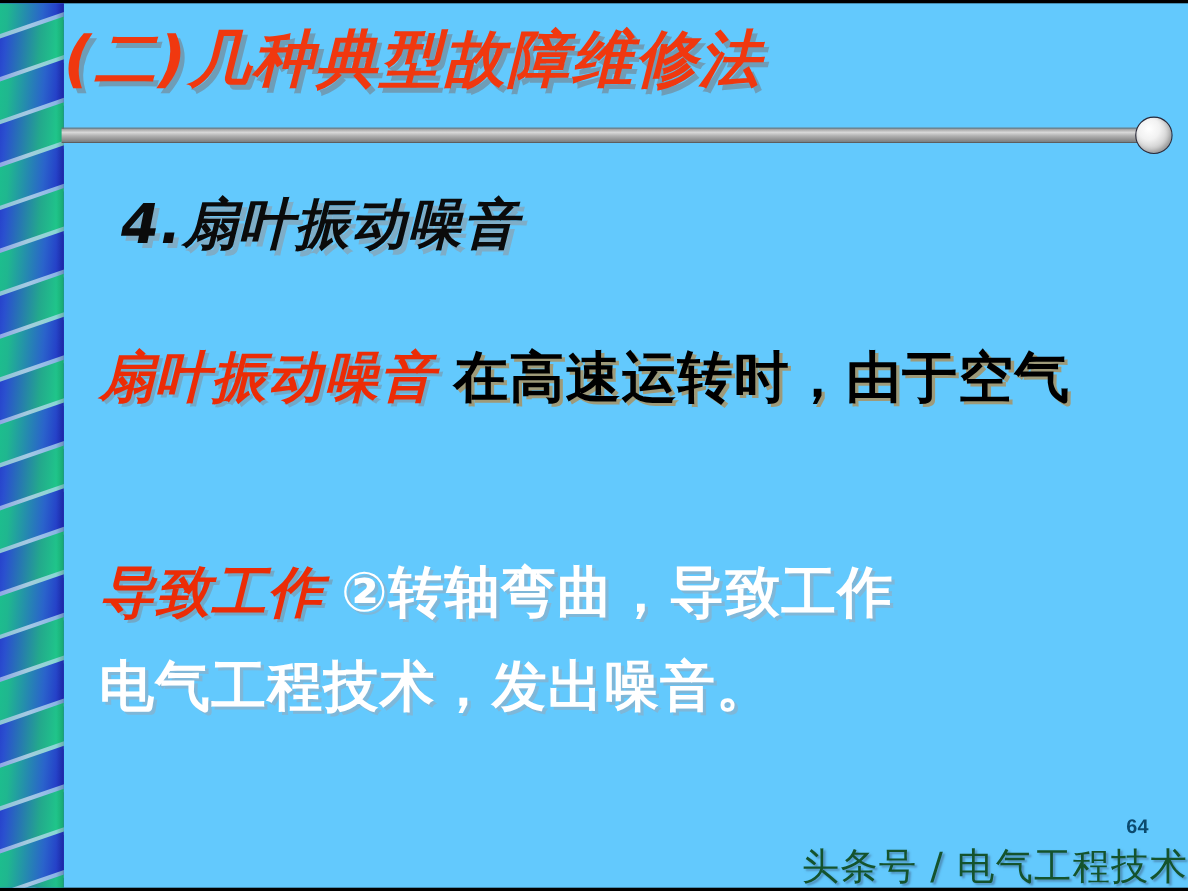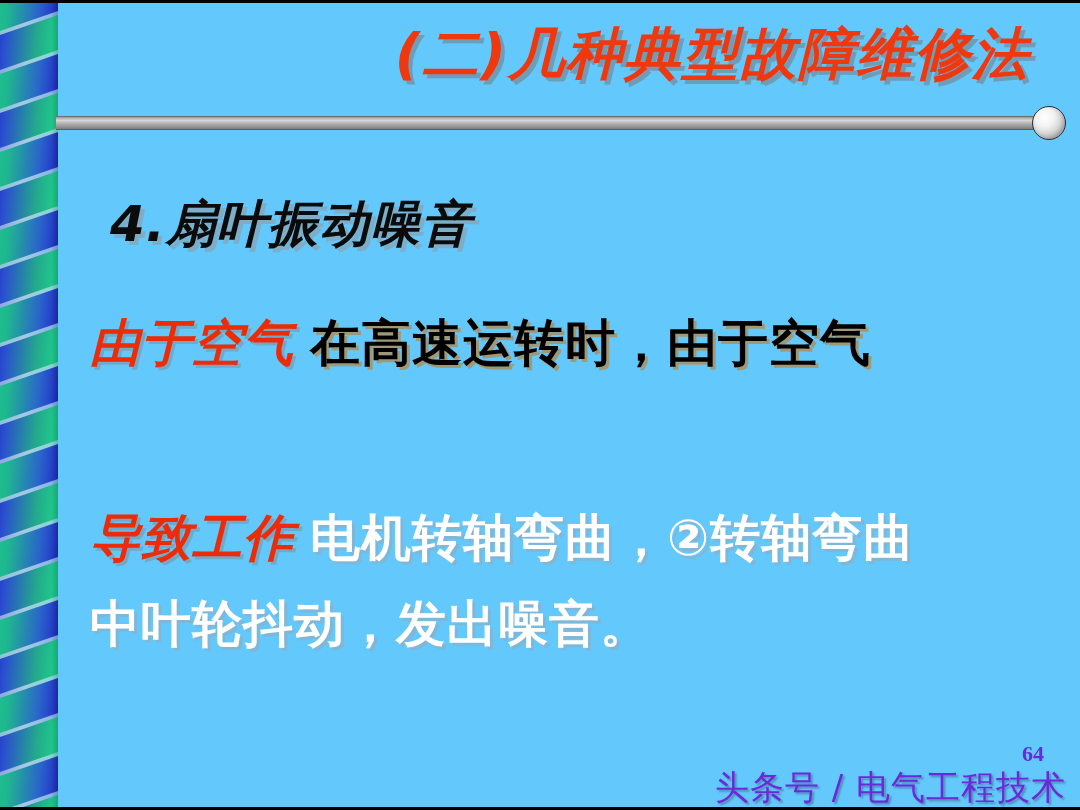--- a/index.html
+++ b/index.html
@@ -55,21 +55,21 @@
     width: 7px; height: 810px;
     background: linear-gradient(90deg, rgba(0,0,0,0) 0%, rgba(0,0,0,.18) 100%);
   }
 
   
   .title-row {
     position: absolute;
     left: 58px;
     top: 14px;
     width: 972px;
-    text-align: right;
+    text-align: left;
   }
   .slide-title {
     display: inline-block;
     font-family: "DejaVu Sans", "Liberation Sans", sans-serif;
     font-size: 56px;
     font-weight: bold;
     font-style: italic;
     letter-spacing: 2px;
     color: #f0380f;
     text-shadow: 4px 4px 0 rgba(120,120,125,.55);
@@ -111,21 +111,20 @@
     position: absolute;
     left: 52px;
     top: 18px;
     font-size: 50px;
     font-weight: bold;
     font-style: italic;
     color: #0b0b0b;
     text-shadow: 4px 4px 0 rgba(150,150,155,.55);
     white-space: nowrap;
     letter-spacing: 1px;
-    margin-top: 20px;
   }
   .para {
     position: absolute;
     left: 32px;
     width: 990px;
     white-space: nowrap;
   }
   .para.p1 { top: 147px; }
   .para.p2 { top: 342px; }
 
@@ -150,31 +149,31 @@
   .txt-white {
     color: #ffffff;
     text-shadow: 3px 3px 0 rgba(140,175,200,.70);
   }
 
   
   .page-number {
     position: absolute;
     right: 36px;
     top: 738px;
-    font-size: 22px;
-    font-weight: bold;
-    color: #6d28d9;
-    font-family: Liberation Serif, serif;
+    font-size: 18px;
+    font-weight: bold;
+    color: #0c4a6e;
+    font-family: Liberation Sans, sans-serif;
   }
   .watermark {
     position: absolute;
-    right: 14px;
+    right: 0;
     top: 762px;
     font-size: 34px;
-    color: #6d28d9;
+    color: #14532d;
     letter-spacing: 1px;
     text-shadow: 2px 2px 2px rgba(70,120,160,.75);
     white-space: nowrap;
   }
 </style>
 </head>
 <body>
 
 <div class="slide">
 
@@ -233,30 +232,30 @@
 
   <div class="pinbar"></div>
   <div class="pinbead"></div>
 
   <div class="body">
 
     <div class="heading">4.扇叶振动噪音</div>
 
     <div class="para p1">
       <div class="pline">
-        <span class="lead-red">由于空气</span><span class="txt-yellow">在高速运转时，由于空气</span>
+        <span class="lead-red">扇叶振动噪音</span><span class="txt-yellow">在高速运转时，由于空气</span>
       </div>
     </div>
 
     <div class="para p2">
       <div class="pline">
-        <span class="lead-red">导致工作</span><span class="txt-white">电机转轴弯曲，②转轴弯曲</span>
+        <span class="lead-red">导致工作</span><span class="txt-white">②转轴弯曲，导致工作</span>
       </div>
       <div class="pline">
-        <span class="txt-white">中叶轮抖动，发出噪音。</span>
+        <span class="txt-white">电气工程技术，发出噪音。</span>
       </div>
     </div>
 
   </div>
 
   <div class="page-number">64</div>
   <div class="watermark">头条号 / 电气工程技术</div>
 
 </div>
 

